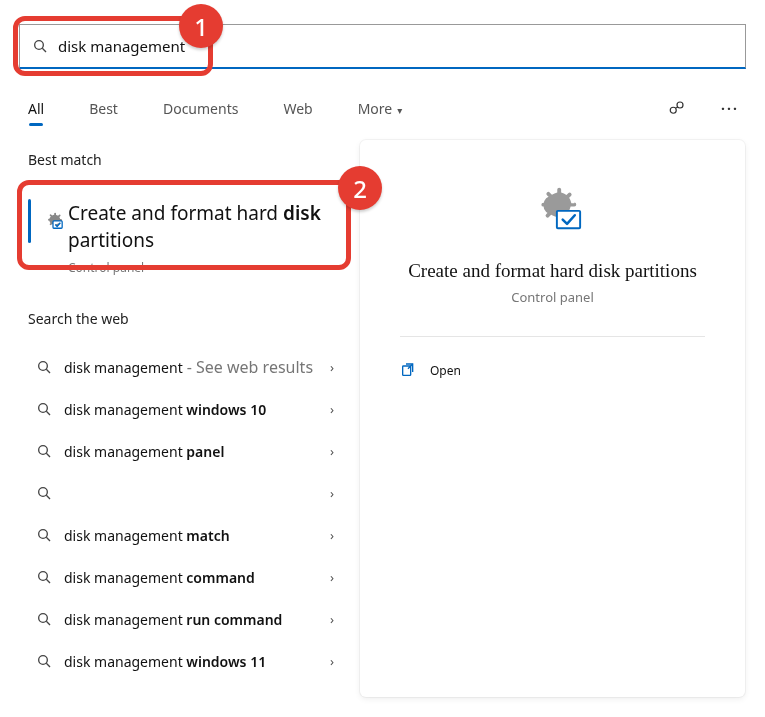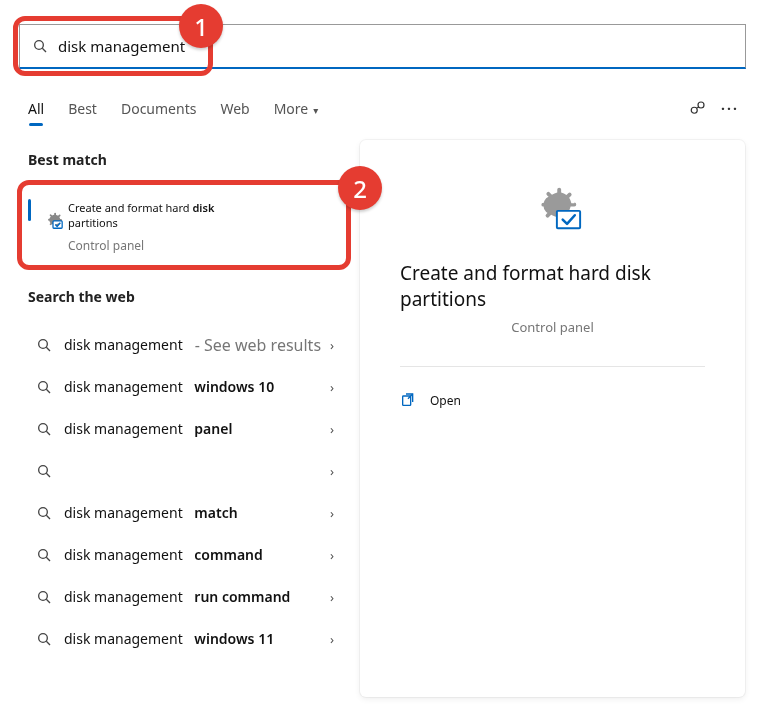--- a/index.html
+++ b/index.html
@@ -6,53 +6,53 @@
   body { width: 765px; height: 717px; background: #fff; position: relative; overflow: hidden; }
 
   
   .search-wrap { position: absolute; left: 19px; top: 24px; right: 19px; }
   .search-box { position: relative; width: 100%; height: 45px; border: 1px solid #999; border-bottom: 2px solid #0067c0; background: #fff; display: flex; align-items: center; padding-left: 12px; }
   .search-icon { width: 16px; height: 16px; margin-right: 10px; color: #444; }
   .search-input { flex: 1; border: none; outline: none; font-size: 15px; color: #111; background: transparent; }
   .search-input::placeholder { color: #777; }
 
   
-  .tabs-row { position: absolute; left: 28px; top: 92px; right: 19px; display: flex; align-items: center; height: 32px; font-size: 14px; color: #555; }
+  .tabs-row { position: absolute; left: 28px; top: 92px; right: 19px; display: flex; align-items: center; height: 32px; font-size: 14px; color: #555; gap: 21px; }
   .tab { margin-right: 24px; cursor: default; position: relative; }
   .tab.active { color: #111; }
   .tab.active::after { content: ""; position: absolute; left: 1px; right: 1px; bottom: -8px; height: 3px; background: #0067c0; border-radius: 2px; }
   .more-chevron { margin-left: 5px; font-size: 10px; color: #555; }
   .tabs-spacer { flex: 1; }
   .top-icon-btn { width: 32px; height: 32px; display: flex; align-items: center; justify-content: center; color: #333; cursor: default; }
   .ellipsis { letter-spacing: 2px; font-weight: bold; }
 
   
   .left-col { position: absolute; left: 28px; top: 150px; width: 316px; }
-  .section-label { font-size: 14px; font-weight: 700; color: #222; margin-bottom: 18px; }
+  .section-label { font-size: 14px; font-weight: 400; color: #222; margin-bottom: 18px; }
 
   .best-item { position: relative; background: #fff; border-radius: 4px; padding: 13px 14px 13px 40px; display: flex; flex-direction: column; margin-bottom: 20px; }
   .best-item-accent { position: absolute; left: 0; top: 12px; bottom: 46px; width: 3px; background: #0067c0; border-radius: 2px; }
   .best-item-icon { position: absolute; left: 14px; top: 22px; width: 22px; height: 22px; }
-  .best-item-title { font-size: 11px; color: #111; line-height: 1.4; }
+  .best-item-title { font-size: 19px; color: #111; line-height: 1.4; }
   .best-item-title b { font-weight: 600; }
   .best-item-sub { font-size: 12px; color: #767676; margin-top: 6px; }
 
   .web-list { }
   .web-item { height: 42px; display: flex; align-items: center; position: relative; padding-left: 36px; cursor: default; }
   .web-item .mag { position: absolute; left: 8px; width: 16px; height: 16px; color: #444; }
   .web-item .label { font-size: 14px; color: #111; }
-  .web-item .label b { font-weight: 600; margin-left: 8px; }
+  .web-item .label b { font-weight: 600; }
   .web-item .suffix { font-size: 16px; color: #767676; margin-left: 4px; white-space: nowrap; }
   .web-item .chev { position: absolute; right: 10px; color: #555; font-size: 13px; }
 
   
   .preview { position: absolute; left: 360px; top: 140px; right: 20px; bottom: 20px; background: #fff; border-radius: 6px; box-shadow: 0 0 0 1px rgba(0,0,0,0.04), 0 2px 6px rgba(0,0,0,0.07); padding: 30px 40px; }
   .preview-icon-wrap { display: flex; justify-content: center; margin-top: 6px; margin-bottom: 22px; }
   .preview-big-icon { position: relative; width: 62px; height: 62px; }
-  .preview-title { font-size: 19px; color: #111; text-align: left; }
+  .preview-title { font-size: 19px; color: #111; text-align: center; font-family: Liberation Serif, serif; }
   .preview-sub { font-size: 13px; color: #767676; text-align: center; margin-top: 6px; margin-bottom: 30px; }
   .divider { height: 1px; background: #e5e5e5; margin-bottom: 18px; }
   .action-row { display: flex; align-items: center; font-size: 12px; color: #111; cursor: default; height: 30px; }
   .action-icon { width: 16px; height: 16px; margin-right: 14px; color: #0067c0; }
 
   
   .callout-ring { position: absolute; border: 5px solid #e53c31; border-radius: 12px; pointer-events: none; }
   .callout-1 { left: 13px; top: 16px; width: 200px; height: 60px; }
   .callout-2 { left: 17px; top: 180px; width: 334px; height: 90px; }
   .callout-badge { position: absolute; width: 44px; height: 44px; border-radius: 50%; background: #e53c31; color: #fff; font-size: 24px; font-weight: 500; display: flex; align-items: center; justify-content: center; pointer-events: none; box-shadow: 0 2px 3px rgba(0,0,0,0.2); }

